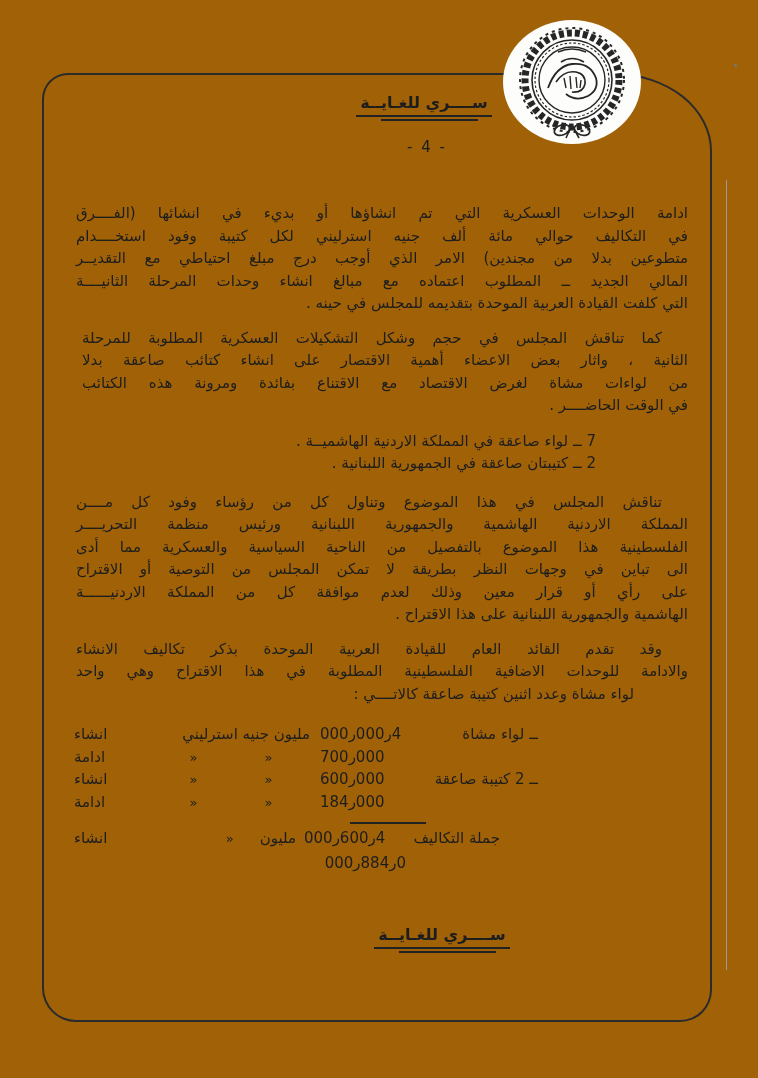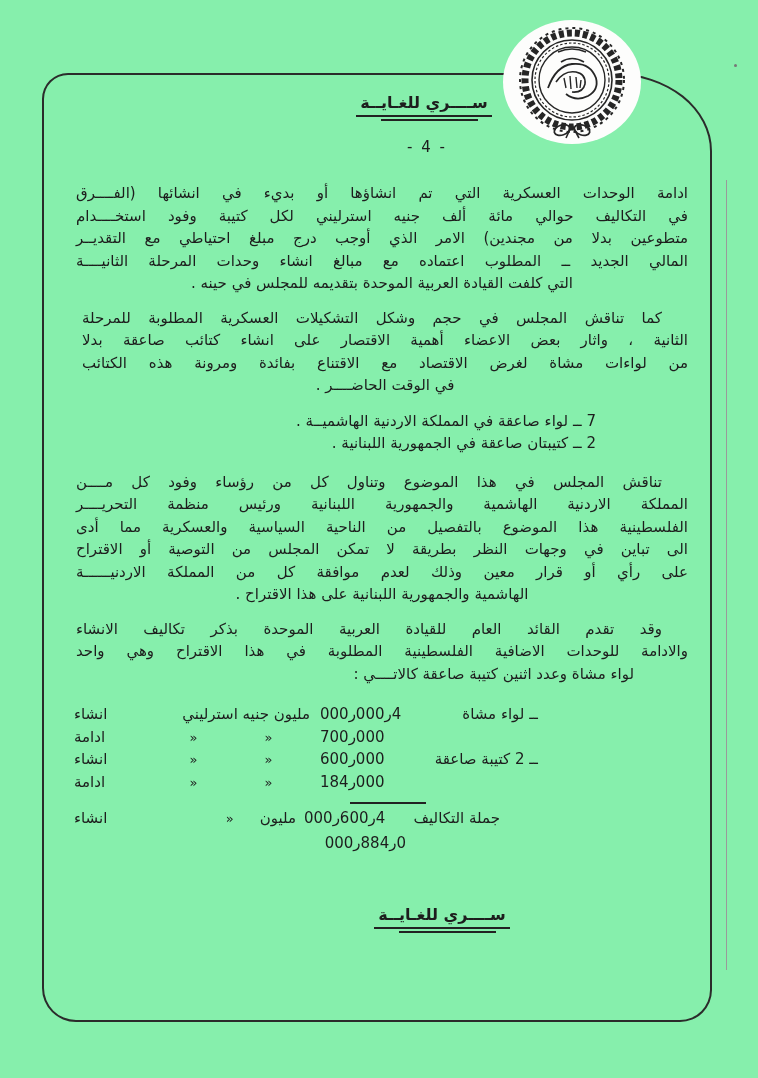--- a/index.html
+++ b/index.html
@@ -1,18 +1,18 @@
 <!DOCTYPE html>
 <html lang="ar" dir="rtl"><head>
 <meta charset="utf-8">
 <style>
   * { margin:0; padding:0; box-sizing:border-box; }
   body { background:#ffffff; font-family:"DejaVu Sans", sans-serif; }
   .page {
-    position:relative; width:758px; height:1078px; background:#86efac;
+    position:relative; width:758px; height:1078px; background:#a16207;
     color:#1d1d1d; overflow:hidden; direction:rtl;
   }
   .scan-artifact-line {
     position:absolute; left:726px; top:180px; width:1px; height:790px;
     background:#9a9a9a;
   }
   .speck { position:absolute; left:734px; top:64px; width:3px; height:3px; background:#777; border-radius:50%; }
   .border-box {
     position:absolute; left:42px; top:73px; width:670px; height:949px;
     border:2px solid #2b2b2b;
@@ -33,25 +33,25 @@
   .clsf {
     font-size:16px; font-weight:bold; letter-spacing:1px;
     border-bottom:2px solid #222; padding:0 4px 3px 4px; display:block;
   }
   .clsf-underline2 { height:2px; background:#222; width:72%; margin:2px auto 0 18%; }
   .pagenum-wrap { width:fit-content; margin:16px auto 0; position:relative; left:46px; }
   .pagenum { font-size:15px; letter-spacing:2px; }
   .para { margin-left:2px; }
   .line { font-size:15px; line-height:22.5px; white-space:nowrap; }
   .j { text-align:justify; text-align-last:justify; white-space:normal; }
-  .end-c { text-align:center; }
+  .end-c { }
   .ind-r-54 { margin-right:54px; }
   .ind-r-91 { margin-right:91px; }
   .ind-first { text-indent:26px; }
-  .p1 { margin-top:26px; }
+  .p1 { margin-top:46px; }
   .p2 { margin-top:12px;margin-left:8px; }
   .sec-head { margin-top:16px; }
   .sec-head .u { text-decoration:underline; text-underline-offset:4px; text-decoration-thickness:1.5px; }
   .list { margin-top:13px; }
   .list .line { margin-right:92px; }
   .p3 { margin-top:16px; }
   .p4 { margin-top:12px; }
   .costs { margin-top:20px; font-size:15px; }
   .crow { display:flex; direction:rtl; align-items:baseline; height:22.5px; padding-right:150px; }
   .c-label { width:122px; }

